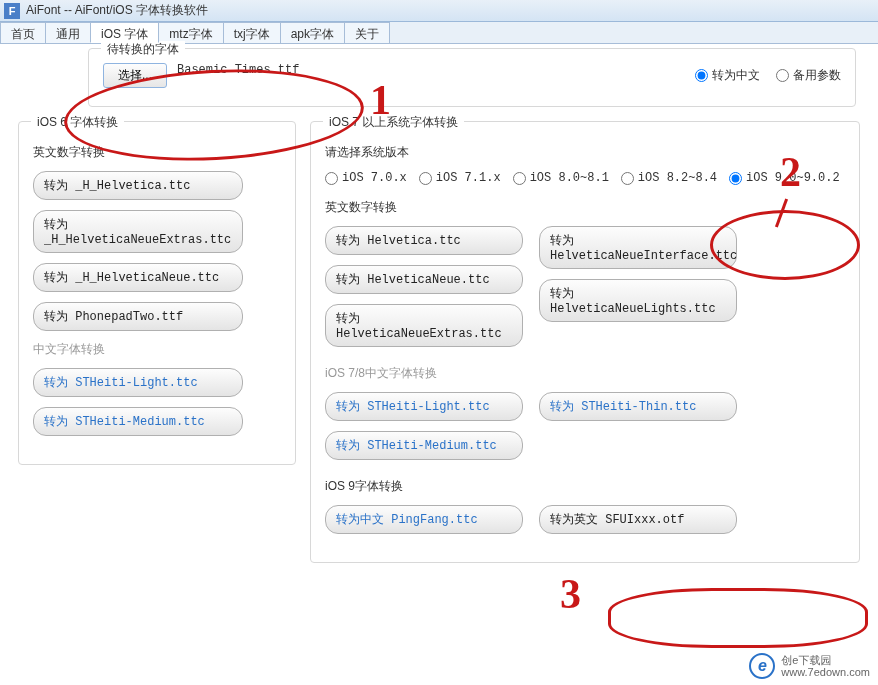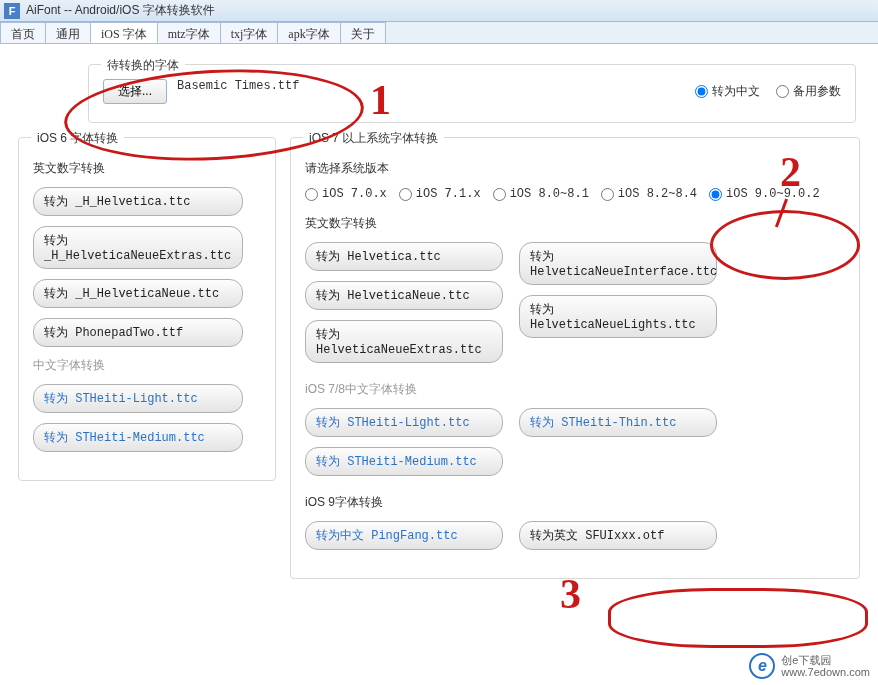--- a/index.html
+++ b/index.html
@@ -1,35 +1,35 @@
 <!DOCTYPE html>
 <html><head>
 <meta charset="utf-8">
 <style>
 * { box-sizing: border-box; margin: 0; padding: 0; }
 body { font-family: "Microsoft YaHei", SimSun, sans-serif; font-size: 12px; background: #fff; width: 878px; height: 685px; position: relative; overflow: hidden; }
 .titlebar { background: linear-gradient(#e8f0f8, #d4e4f4); height: 22px; display: flex; align-items: center; padding: 0 4px; border-bottom: 1px solid #9bb8d9; }
 .titlebar .icon { width: 16px; height: 16px; background: #4a7fc8; color: #fff; font-weight: bold; font-size: 11px; display: flex; align-items: center; justify-content: center; margin-right: 6px; }
 .titlebar .title { color: #333; font-size: 12px; }
-.tabs { display: flex; background: #e8f0f8; border-bottom: 1px solid #a7bdd8; height: 22px; font-family: Liberation Serif, serif; }
+.tabs { display: flex; background: #e8f0f8; border-bottom: 1px solid #a7bdd8; height: 22px; }
 .tab { padding: 3px 10px; border: 1px solid #a7bdd8; border-bottom: none; background: #f0f6fc; margin-right: -1px; cursor: pointer; font-size: 12px; color: #333; }
 .tab.active { background: #fff; border-bottom: 1px solid #fff; position: relative; z-index: 1; }
-.content { padding: 20px 18px 10px 18px; background: #fff; height: calc(100% - 44px); position: relative; }
+.content { padding: 4px 18px 10px 18px; background: #fff; height: calc(100% - 44px); position: relative; }
 .group { border: 1px solid #d8d8d8; border-radius: 4px; padding: 14px 14px 18px 14px; margin-bottom: 14px; position: relative; }
 .group-title { position: absolute; top: -8px; left: 12px; background: #fff; padding: 0 6px; font-size: 12px; color: #333; }
 .row-top { display: flex; align-items: center; justify-content: space-between; }
 .select-row { display: flex; align-items: flex-start; gap: 10px; }
 .btn-select { background: linear-gradient(#fdfdfd, #e6e6e6); border: 1px solid #8fb4e0; border-radius: 3px; padding: 3px 14px; font-size: 12px; cursor: pointer; font-family: inherit; }
 .file-label { font-family: "Courier New", monospace; font-size: 12px; color: #333; }
 .radio-group { display: flex; gap: 16px; align-items: center; }
 .radio-item { display: flex; align-items: center; gap: 4px; font-size: 12px; color: #333; cursor: pointer; }
 .radio-item input { margin: 0; }
 .columns { display: flex; gap: 14px; }
 .col { flex: 0 0 auto; }
-.col-left { width: 258px; }
+.col-left { width: 278px; }
 .col-right { flex: 1; }
 .subheading { font-size: 12px; color: #333; margin: 8px 0 10px 0; }
 .subheading.muted { color: #999; }
 .btn-convert { display: block; width: 210px; text-align: left; background: linear-gradient(#fdfdfd, #e4e4e4); border: 1px solid #b0b0b0; border-radius: 13px; padding: 5px 10px; font-size: 12px; font-family: "Courier New", monospace; cursor: pointer; margin-bottom: 10px; color: #222; }
 .btn-convert.blue { color: #2a72c8; }
 .btn-convert.wide { width: 198px; }
 .two-col-btns { display: flex; gap: 16px; flex-wrap: wrap; }
 .two-col-btns .col-a, .two-col-btns .col-b { display: flex; flex-direction: column; }
 .version-radios { display: flex; gap: 12px; flex-wrap: wrap; margin: 8px 0 14px 0; }
 .version-radios .radio-item { font-family: "Courier New", monospace; }
@@ -39,21 +39,21 @@
 .ann-line { position: absolute; background: #c81818; }
 .watermark { position: absolute; right: 8px; bottom: 6px; display: flex; align-items: center; gap: 6px; }
 .watermark .e-icon { width: 26px; height: 26px; border-radius: 50%; border: 2px solid #2a72c8; color: #2a72c8; font-weight: bold; font-size: 16px; display: flex; align-items: center; justify-content: center; font-style: italic; }
 .watermark .wm-text { display: flex; flex-direction: column; font-size: 11px; color: #666; line-height: 1.1; }
 </style>
 </head>
 <body>
 
 <div class="titlebar">
   <div class="icon">F</div>
-  <div class="title">AiFont -- Android/iOS 字体转换软件</div>
+  <div class="title">AiFont -- AiFont/iOS 字体转换软件</div>
 </div>
 
 <div class="tabs">
   <div class="tab">首页</div>
   <div class="tab">通用</div>
   <div class="tab active">iOS 字体</div>
   <div class="tab">mtz字体</div>
   <div class="tab">txj字体</div>
   <div class="tab">apk字体</div>
   <div class="tab">关于</div>

